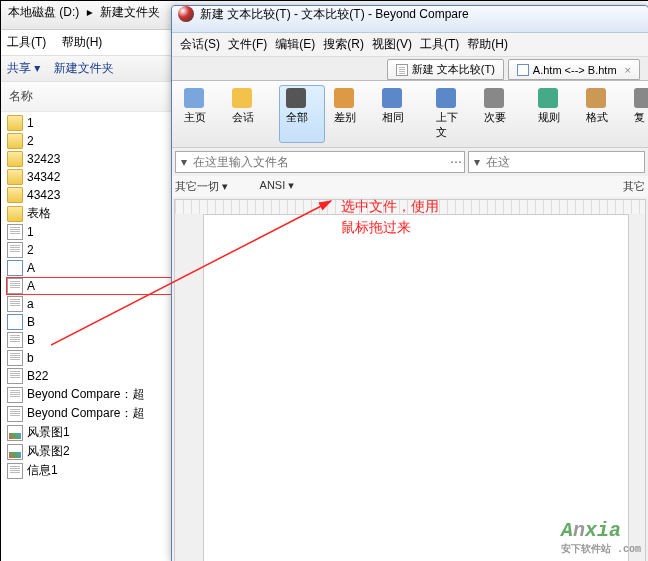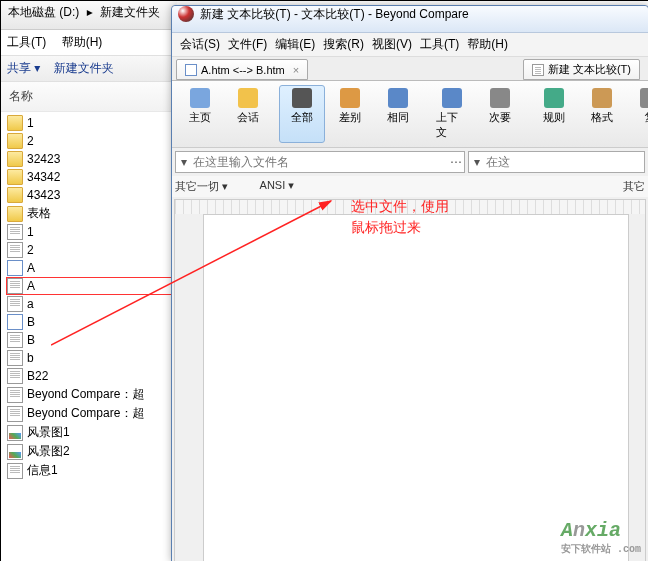--- a/index.html
+++ b/index.html
@@ -26,21 +26,21 @@
 .title{height:26px;background:linear-gradient(#f8fbff,#dbe7f6);border-bottom:1px solid #b8c8dd;display:flex;align-items:flex-start;padding:0 6px;border-radius:4px 4px 0 0}
 .title .tico{width:16px;height:16px;border-radius:50%;background:radial-gradient(circle at 30% 30%,#fff,#c33 40%,#333);margin-right:6px}
 .title .ttxt{flex:1;font-size:12px}
 .menu{padding:3px 8px;background:#f4f4f4;border-bottom:1px solid #ddd;font-size:12px}
 .menu span{margin-right:8px}
 .tabs{display:flex;padding:2px 4px 0;background:#eee;border-bottom:1px solid #bbb;font-size:11px}
 .tab{background:linear-gradient(#fff,#f2f2f2);border:1px solid #aaa;padding:2px 8px;margin-right:4px;border-radius:2px 2px 0 0;display:flex;align-items:center}
 .tab .x{margin-left:8px;color:#888}
 .tab .tico{width:12px;height:12px;margin-right:4px}
 .tool{display:flex;padding:4px;background:linear-gradient(#fdfdfd,#e9e9e9);border-bottom:1px solid #ccc}
-.tbtn{display:flex;flex-direction:column;align-items:center;padding:2px 6px;margin:0 1px;font-size:11px;border:1px solid transparent;border-radius:3px;cursor:pointer;min-width:32px}
+.tbtn{display:flex;flex-direction:column;padding:2px 6px;margin:0 1px;font-size:11px;border:1px solid transparent;border-radius:3px;cursor:pointer;min-width:32px}
 .tbtn.act{border-color:#8ab0da;background:linear-gradient(#dff0ff,#c5e0f8)}
 .tbtn .ti{width:20px;height:20px;margin-bottom:2px;border-radius:3px}
 .sep{width:1px;background:#ccc;margin:4px 3px}
 .pane{display:flex;padding:3px;gap:3px}
 .pinput{flex:1;display:flex;align-items:center;background:#fff;border:1px solid #aaa;padding:1px}
 .pinput input{border:0;flex:1;font-size:12px;padding:2px;outline:none;color:#6d28d9}
 .pinput .ar{width:14px;text-align:center;color:#555}
 .filt{padding:3px;background:#f7f7f7;font-size:11px;display:flex;gap:32px}
 .filt span{color:#333}
 .content{position:relative;height:380px;background:#fff;margin:2px;border:1px solid #ccc}
@@ -156,28 +156,28 @@
     </div>
 </div>
 
 <div class="bcwin">
   <div class="title">
     <div class="tico"></div>
     <div class="ttxt">新建 文本比较(T) - 文本比较(T) - Beyond Compare</div>
   </div>
   <div class="menu" id="bcmenu"><span>会话(S)</span><span>文件(F)</span><span>编辑(E)</span><span>搜索(R)</span><span>视图(V)</span><span>工具(T)</span><span>帮助(H)</span></div>
   <div class="tabs">
+    <div class="tab" style="margin-left:auto">
+      <span class="tico ic-txt"></span>
+      <span>新建 文本比较(T)</span>
+    </div>
     <div class="tab">
       <span class="tico ic-htm"></span>
       <span>A.htm &lt;--&gt; B.htm</span>
       <span class="x">×</span>
-    </div>
-    <div class="tab" style="margin-left:auto">
-      <span class="tico ic-txt"></span>
-      <span>新建 文本比较(T)</span>
     </div>
   </div>
   <div class="tool" id="bctool">
       <div class="tbtn">
         <div class="ti" style="background:#7aa6de"></div>
         <span>主页</span>
       </div>
       <div class="tbtn">
         <div class="ti" style="background:#f2c24b"></div>
         <span>会话</span>
@@ -243,20 +243,20 @@
 </div>
 
 <svg class="arrow" style="left:50px;top:195px" width="290" height="150">
   <defs>
       <marker id="ah" markerWidth="10" markerHeight="10" refX="8" refY="3" orient="auto">
         <path d="M0,0 L0,6 L9,3 z" fill="#f22"></path>
       </marker>
     </defs>
   <line x1="0" y1="149" x2="280" y2="5" stroke="#f22" stroke-width="1.5" marker-end="url(#ah)"></line>
 </svg>
-<div class="anno" style="left:350px;top:195px">
+<div class="anno" style="left:340px;top:195px">
   <div>选中文件，使用</div>
     <div>鼠标拖过来</div>
 </div>
 <div class="logo">
   <b>A</b><span style="color:#999">n</span><span style="color:#6a6">xia</span>
   <i>安下软件站 .com</i>
 </div>
 
 </body></html>

